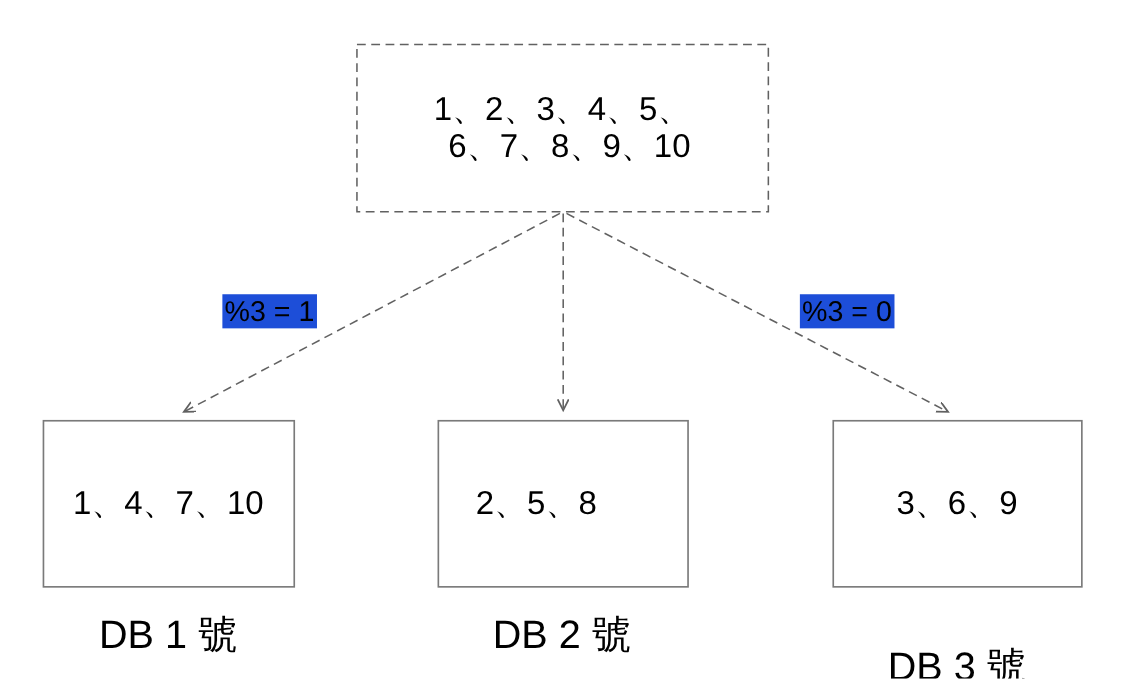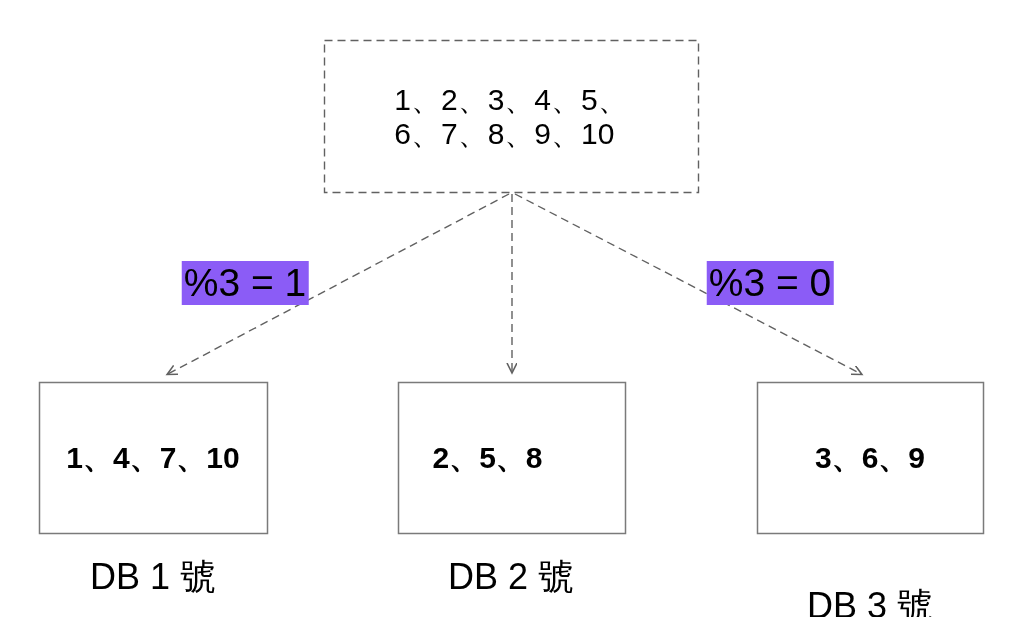--- a/index.html
+++ b/index.html
@@ -18,45 +18,44 @@
   .edges-layer {
     position: absolute;
     left: 0; top: 0;
     width: 1024px; height: 617px;
   }
   .node {
     position: absolute;
     display: flex;
     align-items: center;
     justify-content: center;
-    text-align: left;
+    text-align: right;
     font-size: 30px;
     line-height: 34px;
     background: #ffffff;
   }
   .node--source {
     left: 324px; top: 40px;
     width: 374px; height: 153px;
     background: transparent; 
   }
   .node--db {
     width: 228px; height: 152px;
     top: 382px;
     background: transparent; 
-    font-weight: bold;
   }
   .node--db1 { left: 39px; }
   .node--db2 { left: 374px; width: 227px; }
   .node--db3 { left: 757px; width: 226px; }
   .edge-label {
     position: absolute;
     transform: translate(-50%, -50%);
-    font-size: 39px;
+    font-size: 26px;
     white-space: nowrap;
-    background: #8b5cf6;
+    background: #1d4ed8;
     padding: 0 2px;
   }
   .edge-label--1 { left: 245px; top: 283px; }
   .edge-label--2 { left: 462px; top: 334px; }
   .edge-label--3 { left: 770px; top: 283px; }
   .db-name {
     position: absolute;
     transform: translateX(-50%);
     top: 553px;
     font-size: 36px;

